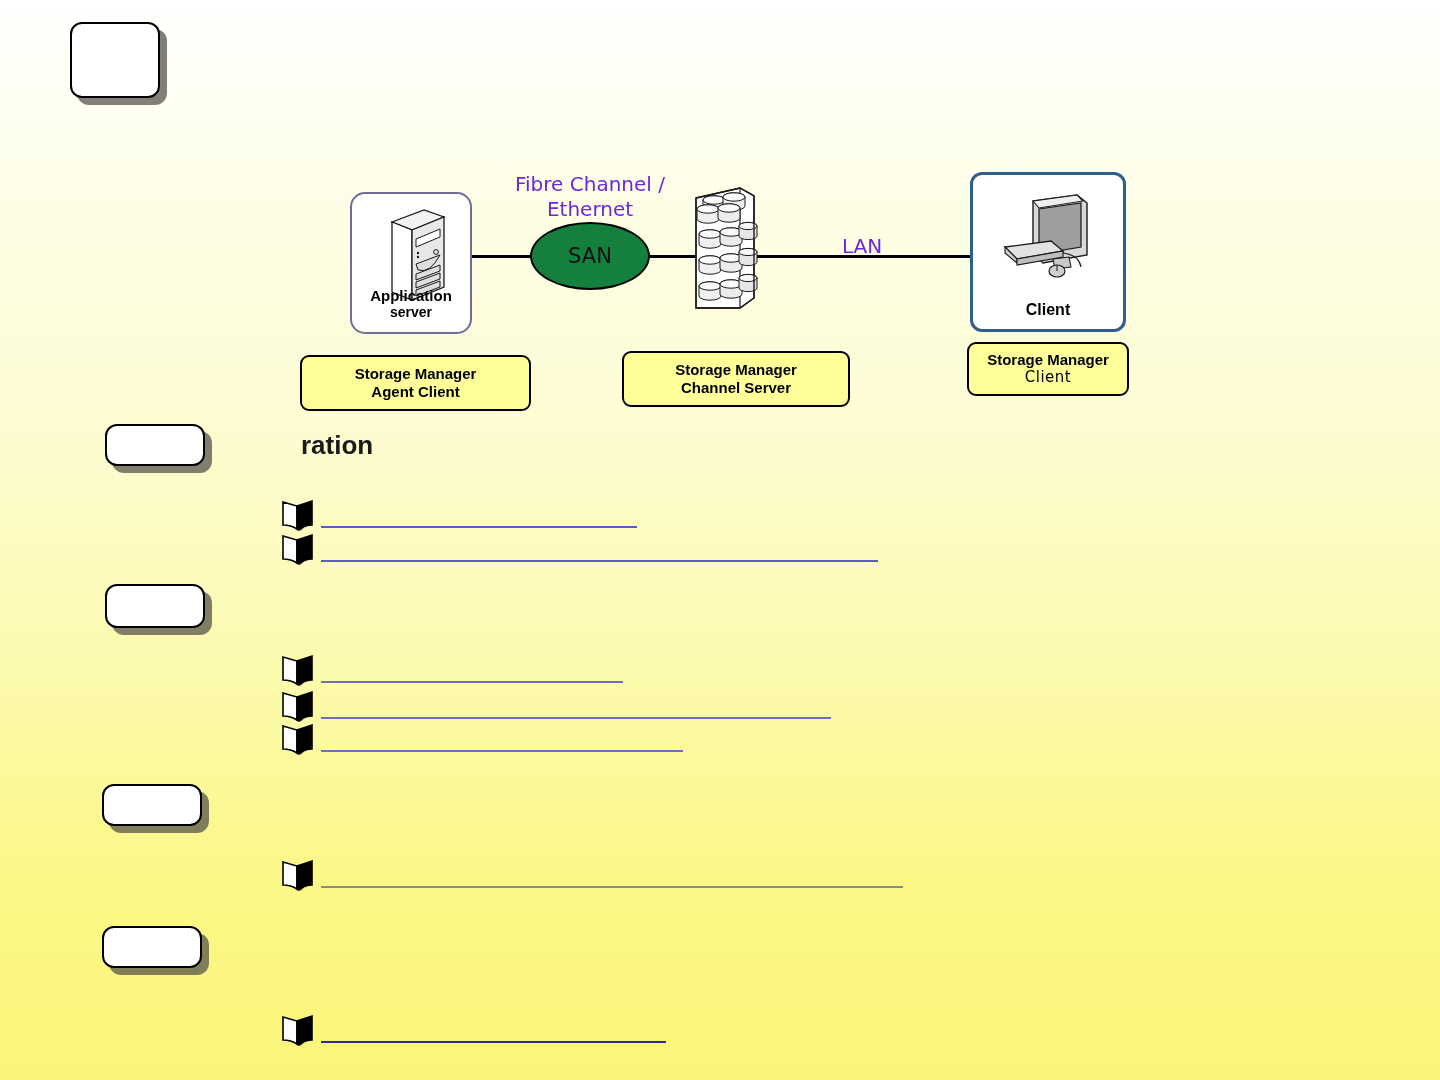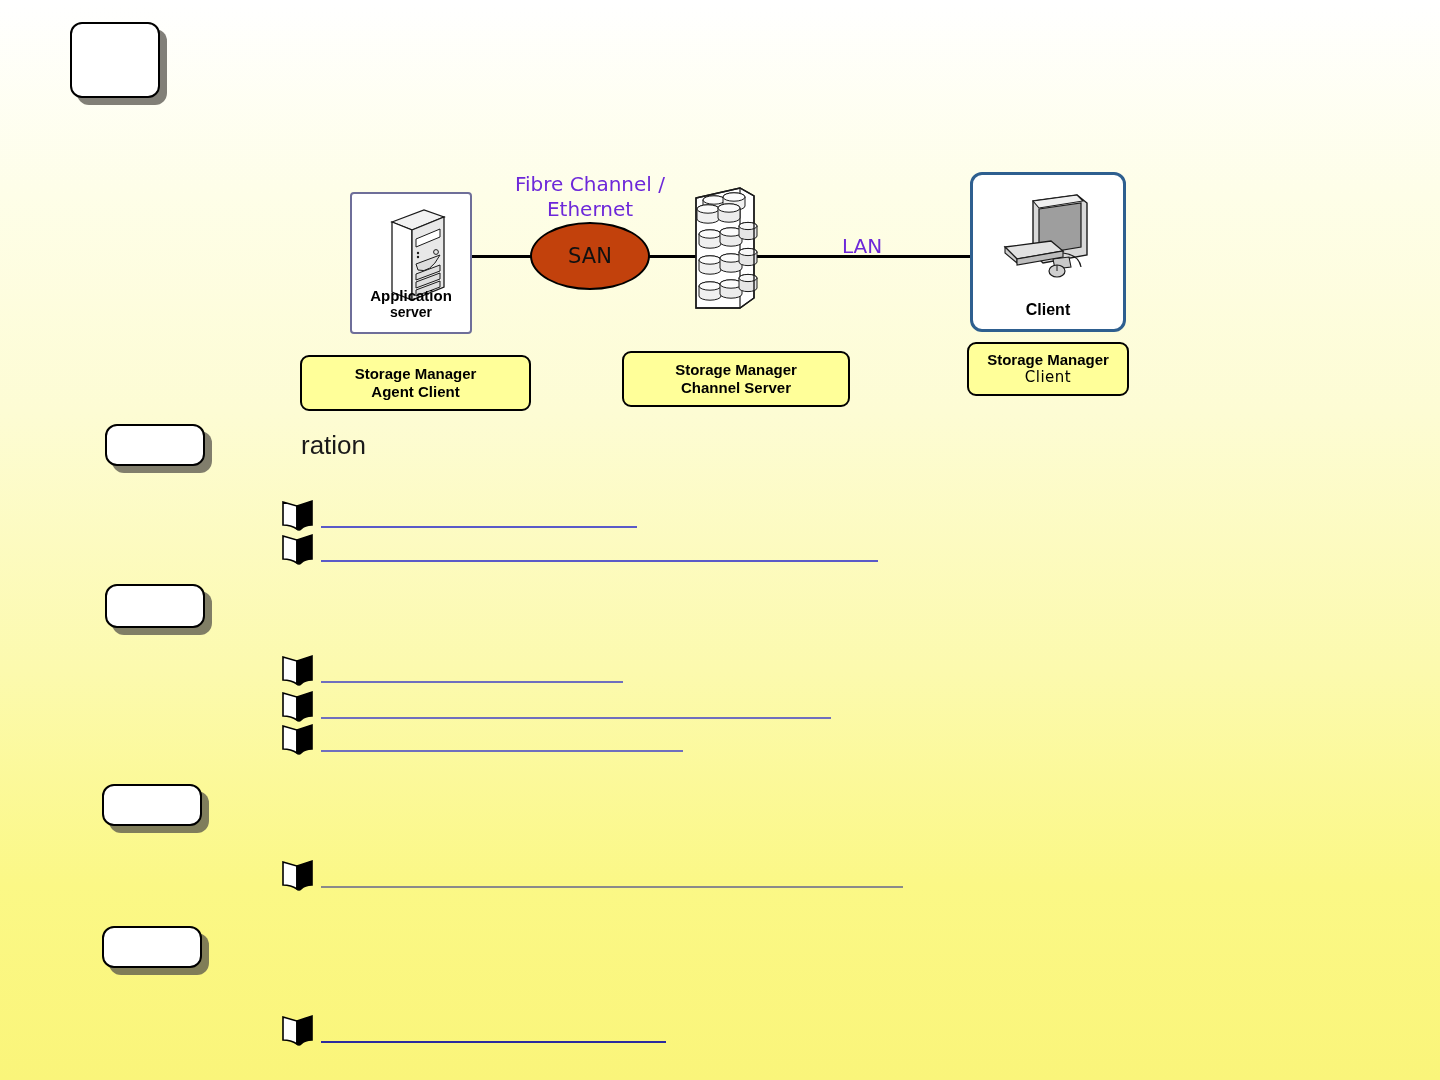--- a/index.html
+++ b/index.html
@@ -41,21 +41,21 @@
   }
 
   
   .node-box {
     position: absolute;
     background: #ffffff;
     box-sizing: border-box;
   }
   .node-box.app {
     border: 2px solid #6e6e99;
-    border-radius: 4px;
+    border-radius: 15px;
   }
   .node-box.client {
     border: 3px solid #2e5f8f;
     border-radius: 12px;
   }
   .node-caption {
     position: absolute;
     left: 0;
     width: 100%;
     text-align: center;
@@ -85,21 +85,21 @@
   }
 
   .link-line {
     position: absolute;
     background: #000000;
     height: 2.5px;
   }
 
   .san-ellipse {
     position: absolute;
-    background: #c2410c;
+    background: #15803d;
     border: 2.5px solid #000000;
     border-radius: 50%;
     display: flex;
     align-items: center;
     justify-content: center;
     font-family: "DejaVu Sans", sans-serif;
     color: #111;
     box-sizing: border-box;
   }
 
@@ -134,21 +134,21 @@
     display: inline-block;
     color: transparent;
     font-size: 0;
     line-height: 0;
     height: 0;
     overflow: hidden;
   }
 
   .section-title {
     position: absolute;
-    font-weight: normal;
+    font-weight: bold;
     color: #1a1a1a;
   }
 </style>
 </head>
 <body>
 
 <div class="slide">
 
   <div class="callout" style="left:70px; top:22px; width:90px; height:76px;">
     <span></span>

